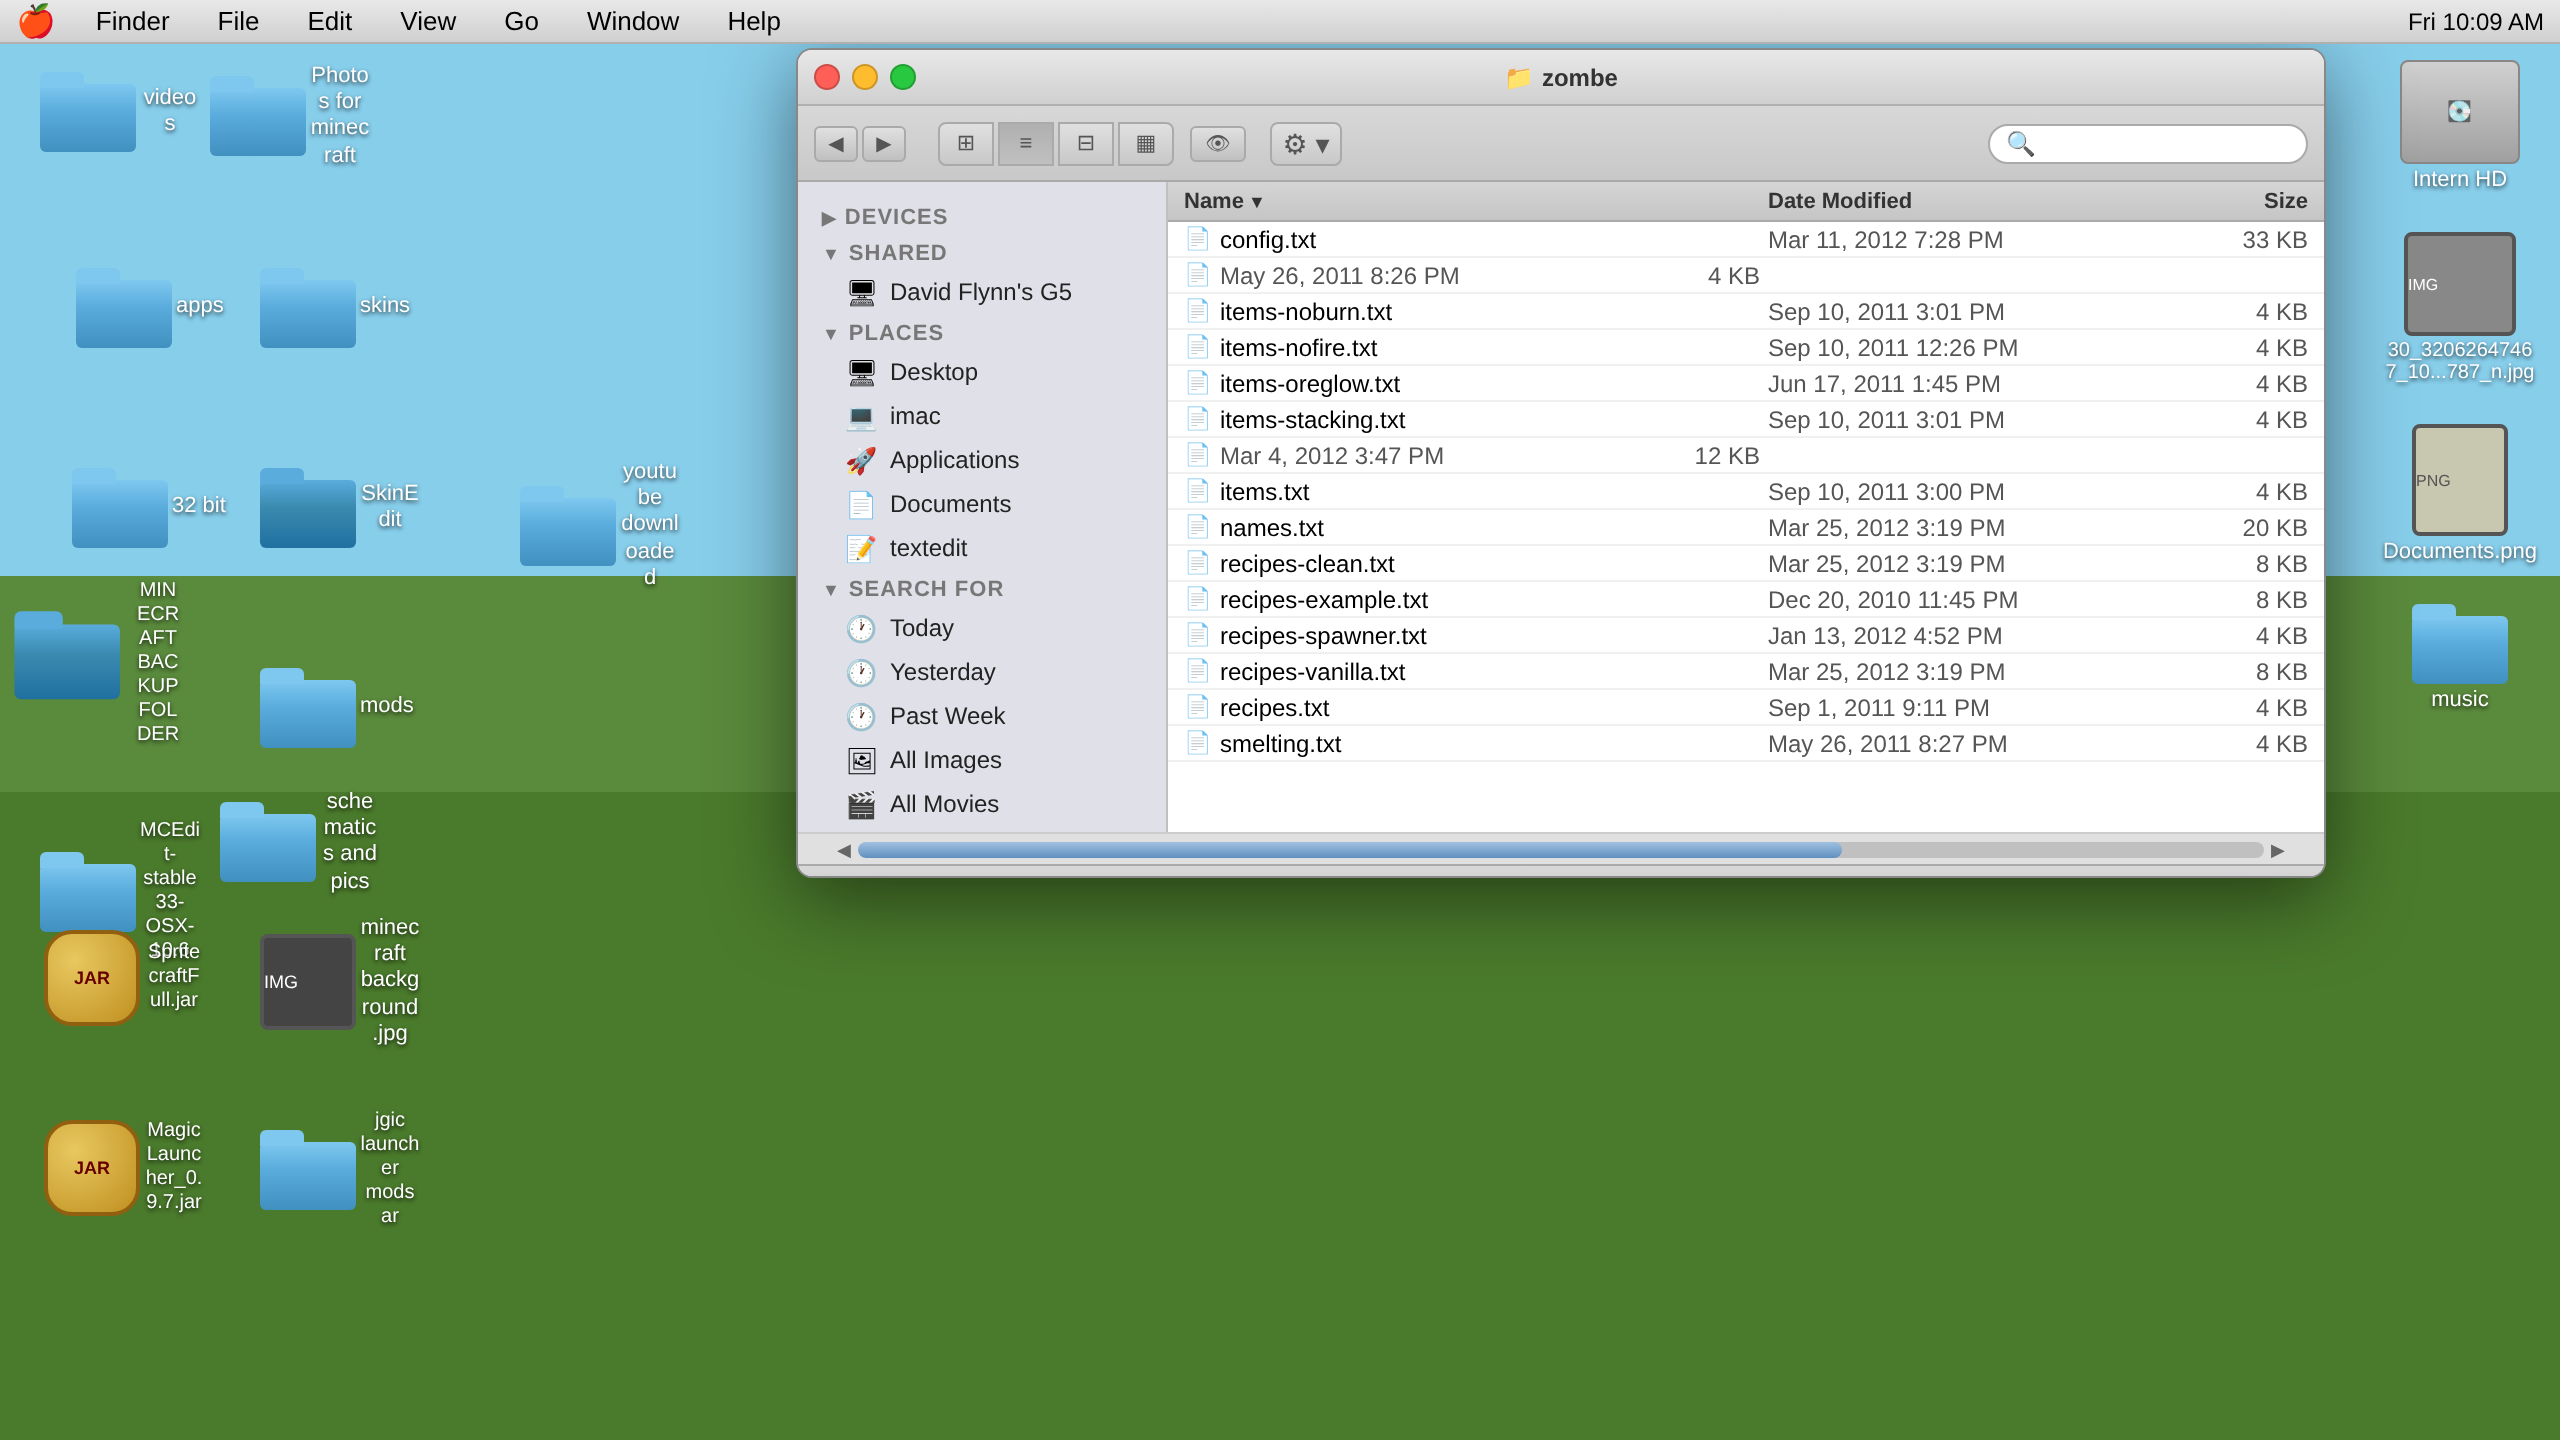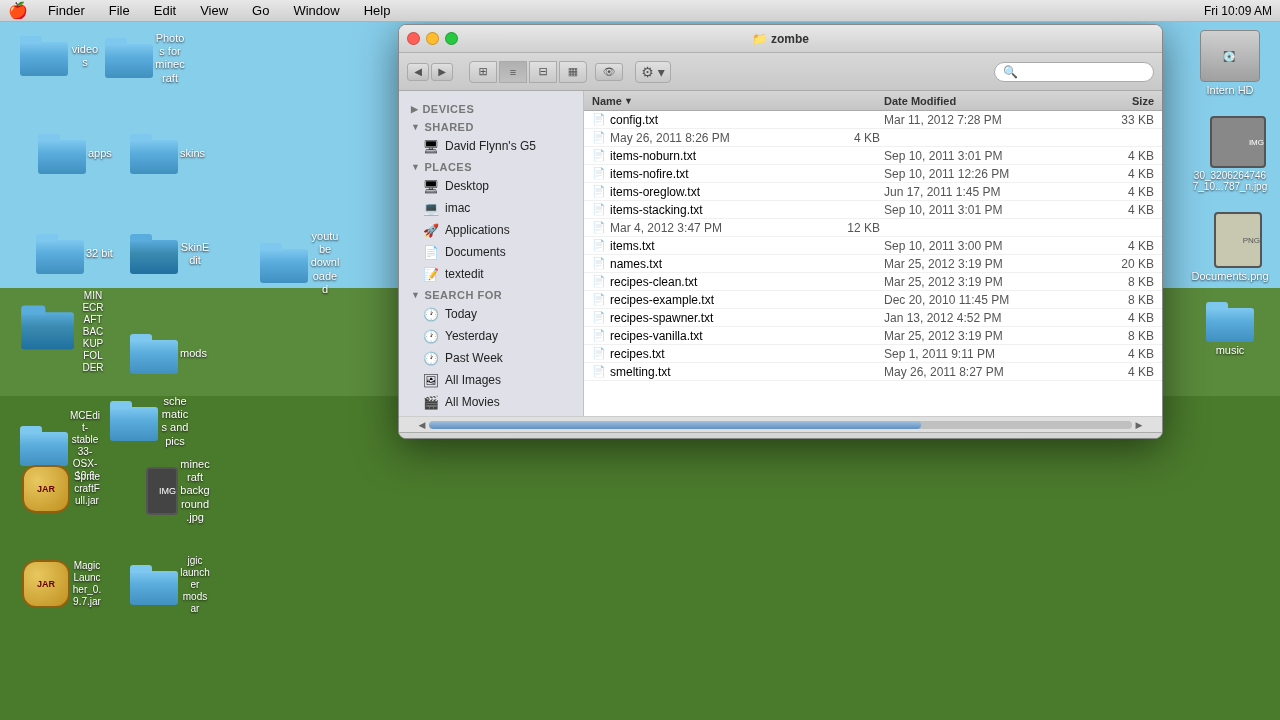--- a/index.html
+++ b/index.html
@@ -475,21 +475,21 @@
       border: 2px solid #906010;
       display: flex; align-items: center; justify-content: center;
       font-size: 9px; color: #600; font-weight: bold;
     }
     .img-icon {
       width: 48px; height: 48px;
       background: #888;
       border-radius: 4px;
       border: 2px solid #555;
       overflow: hidden;
-      display: flex; align-items: center; justify-content: flex-end; margin-left: 16px;
+      display: flex; align-items: center; justify-content: flex-start;
     }
   </style>
 </head>
 <body>
 
 <div class="menu-bar">
   <span class="menu-bar-apple">🍎</span>
   <span class="menu-bar-item">Finder</span>
   <span class="menu-bar-item">File</span>
   <span class="menu-bar-item">Edit</span>
@@ -539,21 +539,21 @@
         <div class="folder-icon-dark"></div>
       </div>
     <span class="icon-label">SkinEdit</span>
   </div>
   <div class="desktop-icon" style="position:absolute;top:230px;left:260px;">
     <div class="icon-img">
         <div class="folder-icon"></div>
       </div>
     <span class="icon-label">youtube downloaded</span>
   </div>
-  <div class="desktop-icon" style="position:absolute;top:290px;left:24px;">
+  <div class="desktop-icon" style="position:absolute;top:290px;left:10px;">
     <div class="icon-img" style="width:56px;height:56px;">
         <div class="folder-icon-dark" style="width:56px;height:48px;transform:scale(1.1);"></div>
       </div>
     <span class="icon-label" style="font-size:10px;">MINECRAFT BACKUP FOLDER</span>
   </div>
   <div class="desktop-icon" style="position:absolute;top:330px;left:130px;">
     <div class="icon-img">
         <div class="folder-icon"></div>
       </div>
     <span class="icon-label">mods</span>

